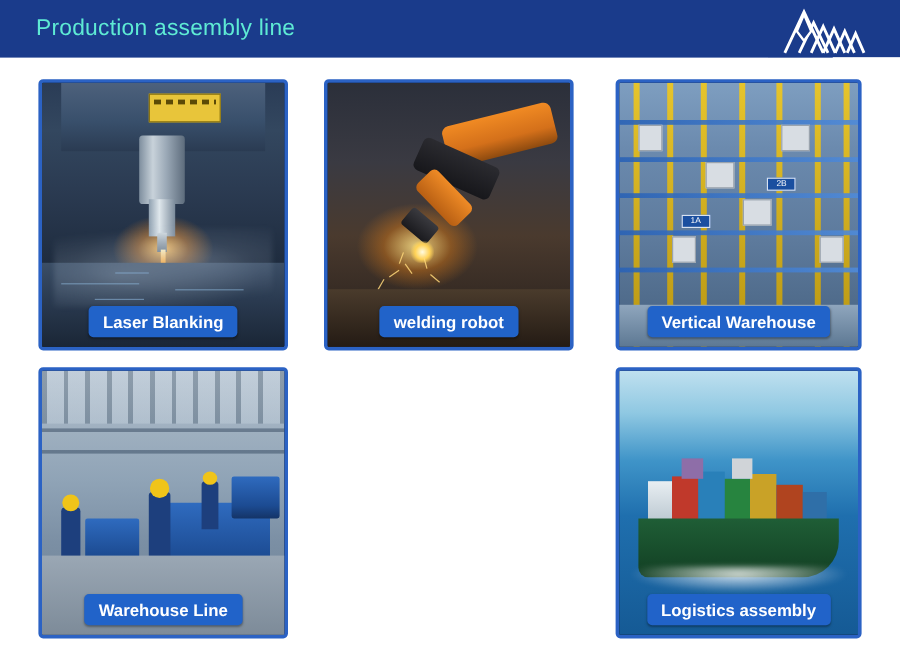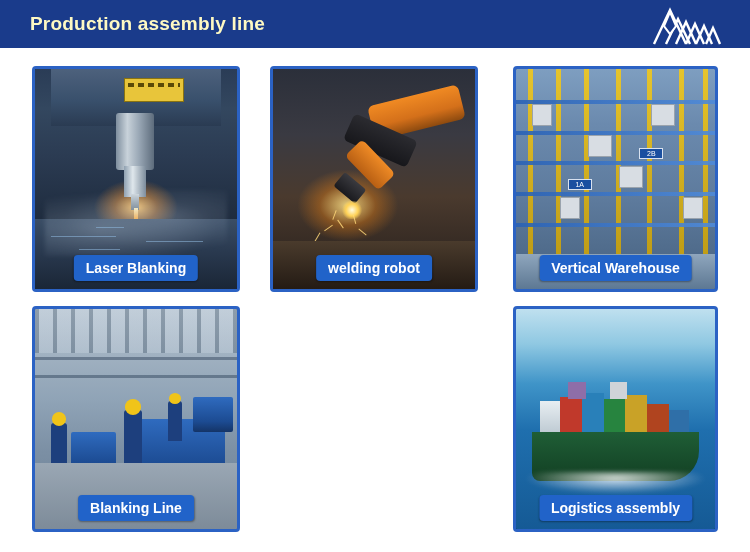--- a/index.html
+++ b/index.html
@@ -18,23 +18,23 @@
   
   .header {
     position: absolute;
     left: 0; top: 0;
     width: 694px; height: 48px;
     background: #1a3b8b;
     display: flex;
     align-items: center;
   }
   .header-title {
-    color: #fef9c3;
+    color: #5eead4;
     font-size: 19px;
-    font-weight: bold;
+    font-weight: normal;
     margin-left: 30px;
     letter-spacing: 0.2px;
   }
   .header-logo {
     position: absolute;
     right: 0; top: 0;
     width: 110px; height: 48px;
     overflow: hidden;
   }
   .header-logo svg { display: block; }
@@ -360,21 +360,21 @@
         <div class="mach" style="left:18%; top:56%; width:22%; height:20%;"></div>
         <div class="mach" style="left:78%; top:40%; width:20%; height:16%;"></div>
         <div class="worker" style="left:44%; top:46%; width:9%; height:26%;"></div>
         <div class="helmet" style="left:44.5%; top:41%; width:8%; height:7%;"></div>
         <div class="worker" style="left:8%; top:52%; width:8%; height:22%;"></div>
         <div class="helmet" style="left:8.5%; top:47%; width:7%; height:6%;"></div>
         <div class="worker" style="left:66%; top:42%; width:7%; height:18%;"></div>
         <div class="helmet" style="left:66.5%; top:38%; width:6%; height:5%;"></div>
         <div class="floora"></div>
       </div>
-      <div class="caption">Blanking Line</div>
+      <div class="caption">Warehouse Line</div>
     </div>
 
 
     <div class="card" style="left:513px; top:258px; width:205px; height:226px;">
       <div class="photo ph-ship">
         <div class="bridge"></div>
         <div class="stack" style="left:22%; top:40%; width:11%; height:18%; background:#c0392b;"></div>
         <div class="stack" style="left:33%; top:38%; width:11%; height:20%; background:#2980b9;"></div>
         <div class="stack" style="left:44%; top:41%; width:11%; height:17%; background:#27843f;"></div>
         <div class="stack" style="left:55%; top:39%; width:11%; height:19%; background:#c9a227;"></div>

